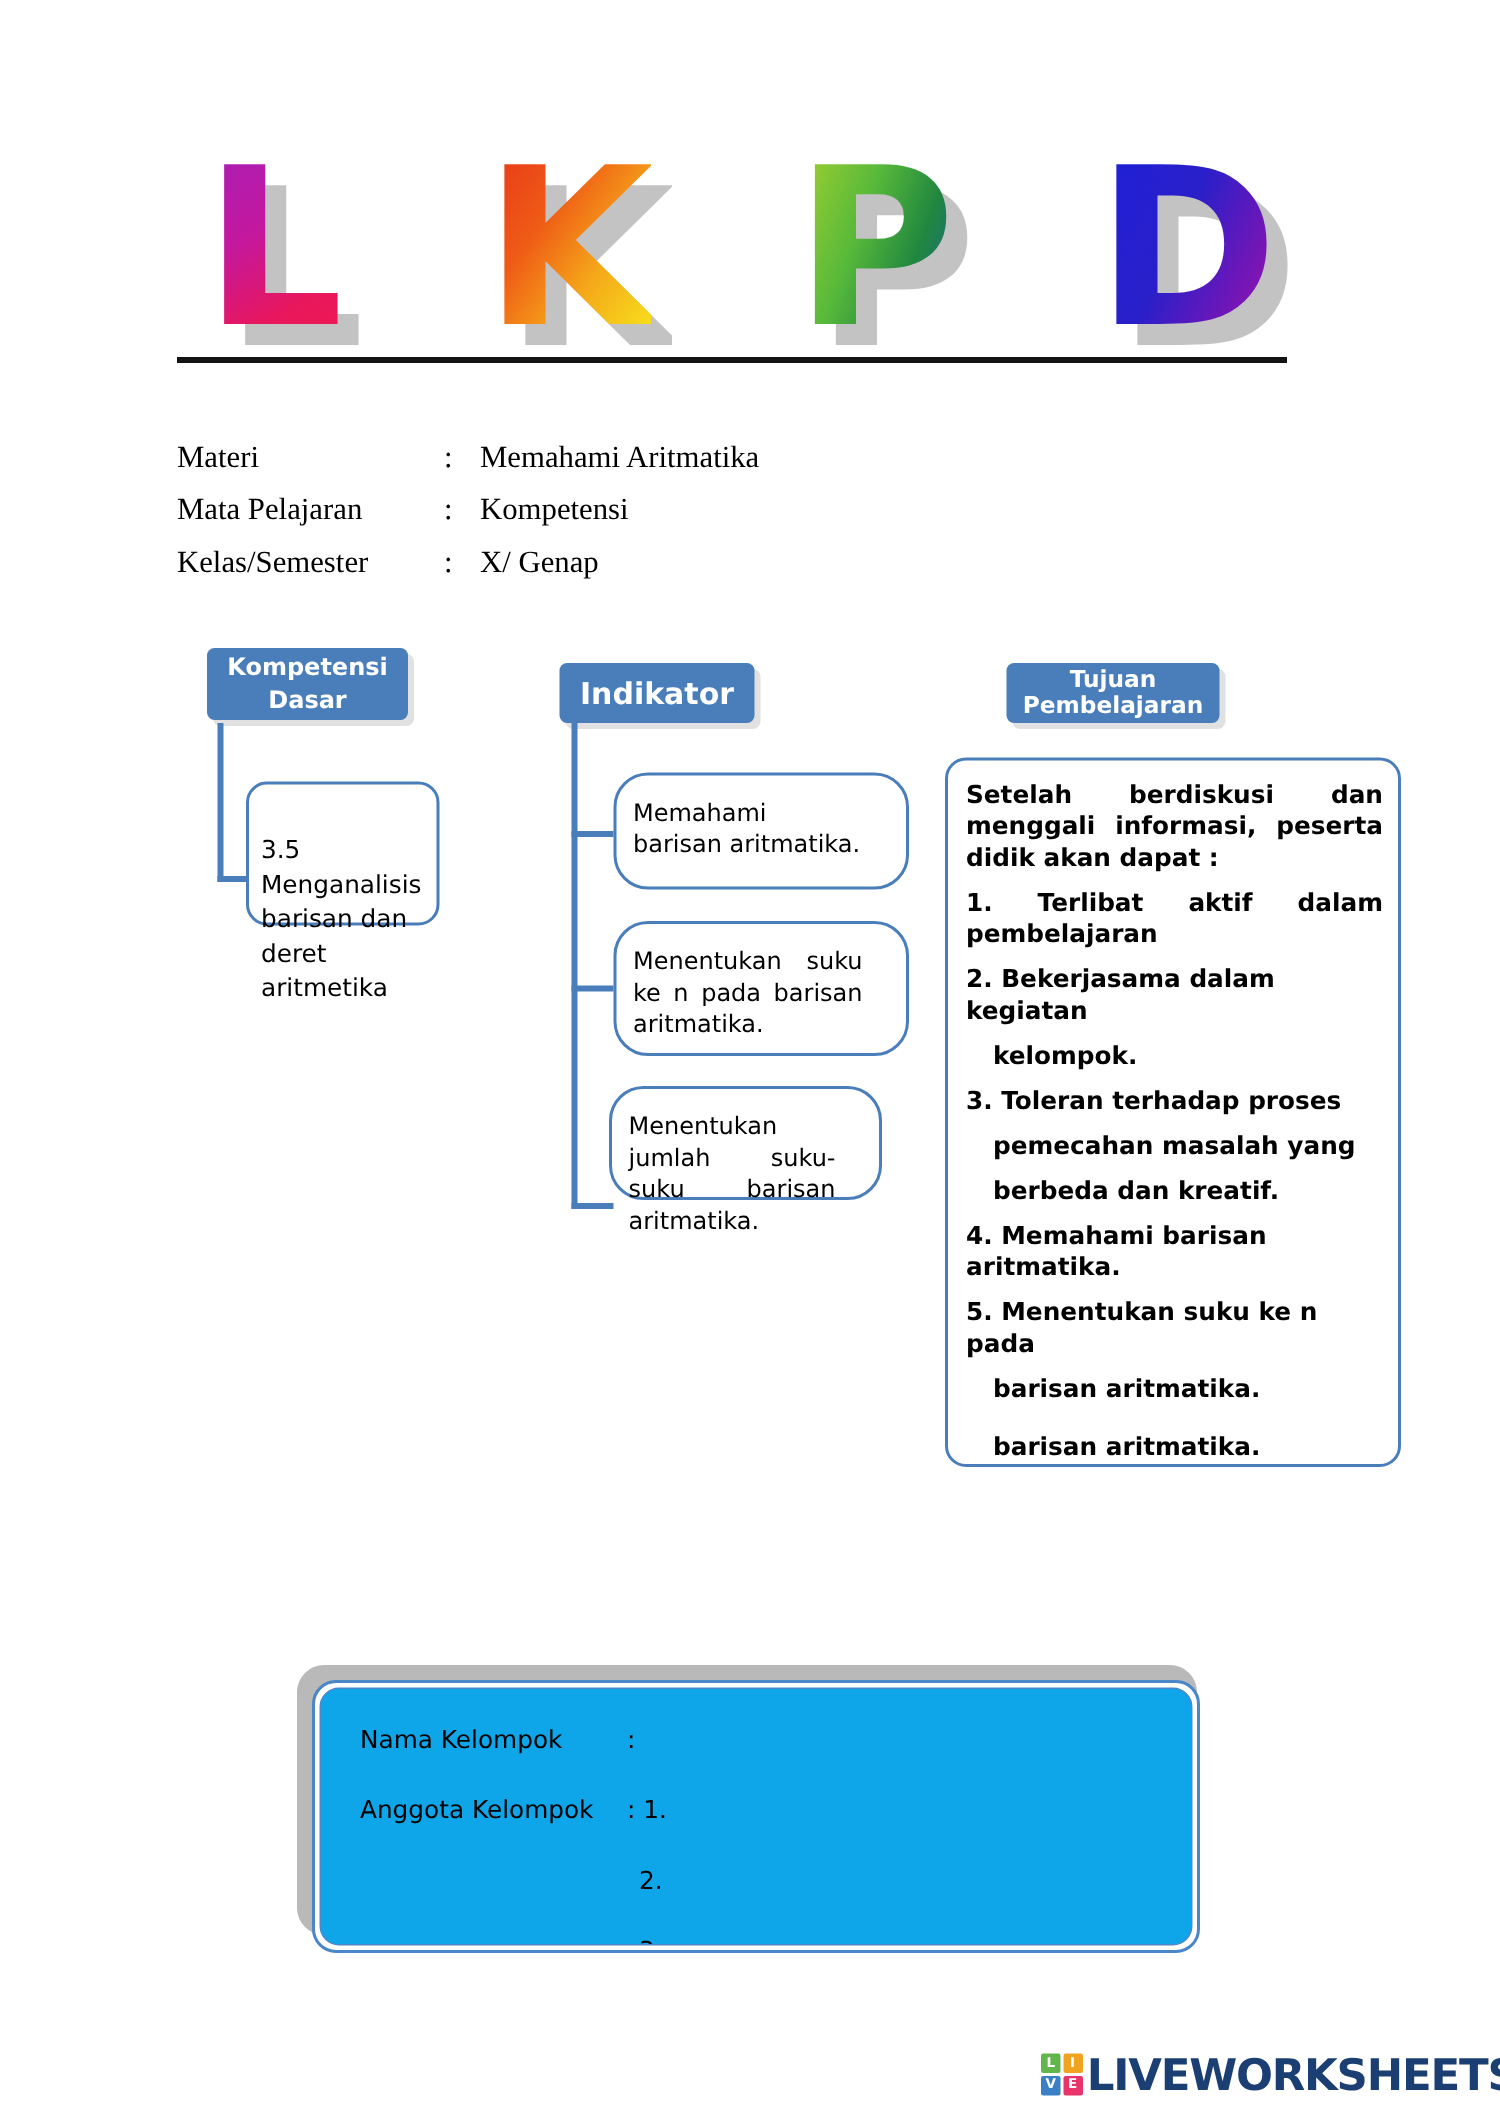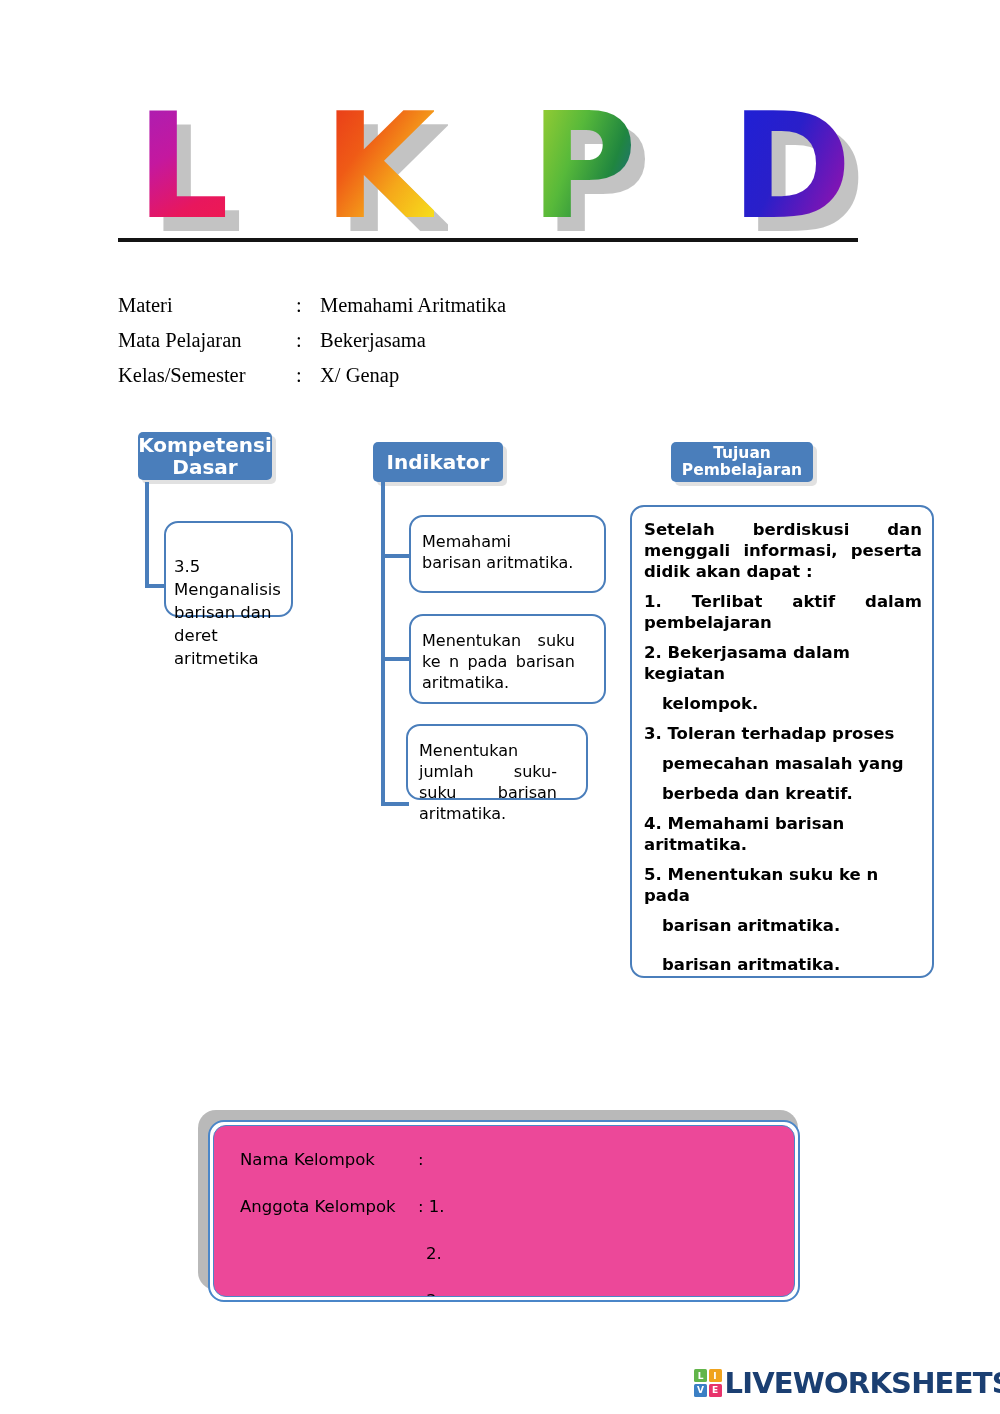--- a/index.html
+++ b/index.html
@@ -91,21 +91,21 @@
     display: flex;
     align-items: center;
     justify-content: center;
     text-align: center;
     box-shadow: 4px 4px 0 rgba(200,200,200,0.55);
     box-sizing: border-box;
   }
   #badge-kd {
     left: 138px; top: 432px;
     width: 134px; height: 48px;
-    font-size: 20px;
+    font-size: 16px;
     line-height: 22px;
     padding: 0 6px;
   }
   #badge-indikator {
     left: 373px; top: 442px;
     width: 130px; height: 40px;
     font-size: 20px;
   }
   #badge-tujuan {
     left: 671px; top: 442px;
@@ -148,20 +148,21 @@
     text-align: left;
     padding: 32px 8px 0 8px;
   }
 
   .ind-box {
     font-size: 16px;
     line-height: 21px;
     text-align: justify;
     text-justify: inter-word;
     padding: 14px 29px 0 11px;
+    border-radius: 23px;
   }
   #ind-box-1 { left: 409px; top: 515px; width: 197px; height: 78px; }
   #ind-box-2 { left: 409px; top: 614px; width: 197px; height: 90px; }
   #ind-box-3 { left: 406px; top: 724px; width: 182px; height: 76px; }
 
   #tujuan-box {
     left: 630px; top: 505px;
     width: 304px; height: 473px;
     font-size: 16.5px;
     line-height: 21px;
@@ -197,21 +198,21 @@
     background: #ffffff;
     box-sizing: border-box;
     overflow: hidden;
   }
   #group-inner {
     position: absolute;
     left: 3px; top: 3px;
     right: 3px; bottom: 3px;
     border: 1.5px solid #4a86c8;
     border-radius: 13px;
-    background: #ec4899;
+    background: #0ea5e9;
     box-sizing: border-box;
     overflow: hidden;
   }
   #group-content {
     position: absolute;
     left: 26px; top: 24px;
     right: 8px; bottom: 0;
     font-family: "DejaVu Sans", sans-serif;
     font-size: 16.5px;
     color: #000;
@@ -279,21 +280,21 @@
 
 <div id="info-block">
   <div class="info-row">
     <span class="info-label">Materi</span>
     <span class="info-colon">:</span>
     <span class="info-value">Memahami Aritmatika</span>
   </div>
   <div class="info-row">
     <span class="info-label">Mata Pelajaran</span>
     <span class="info-colon">:</span>
-    <span class="info-value">Bekerjasama</span>
+    <span class="info-value">Kompetensi</span>
   </div>
   <div class="info-row">
     <span class="info-label">Kelas/Semester</span>
     <span class="info-colon">:</span>
     <span class="info-value">X/ Genap</span>
   </div>
 </div>
 
 <div class="badge" id="badge-kd">Kompetensi Dasar</div>
 <div class="conn" id="kd-conn-v"></div>

